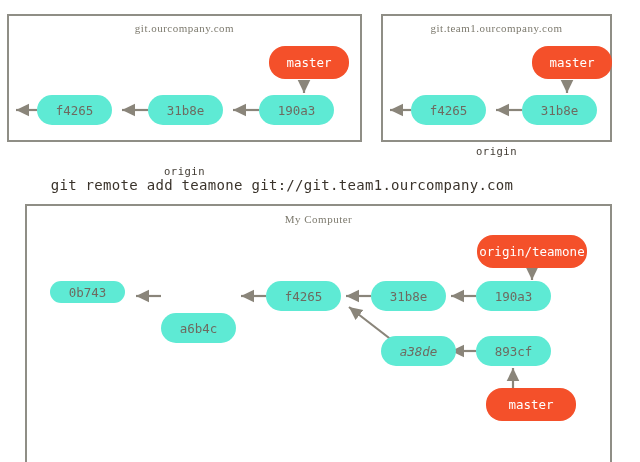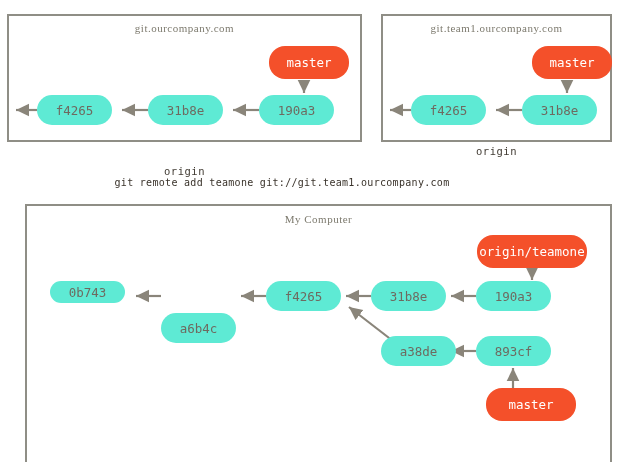--- a/index.html
+++ b/index.html
@@ -41,21 +41,21 @@
     color: #413b33;
     font-size: 10.5px;
     letter-spacing: 0.5px;
     font-family: "DejaVu Sans Mono", "Liberation Mono", monospace;
   }
   .cmd-text {
     position: absolute;
     width: 564px;
     text-align: center;
     color: #3a332b;
-    font-size: 10px;
+    font-size: 14px;
     letter-spacing: 0.3px;
     font-family: "DejaVu Sans Mono", "Liberation Mono", monospace;
   }
   .commit {
     position: absolute;
     background: #5eead4;
     border-radius: 16px;
     display: flex;
     align-items: center;
     justify-content: center;
@@ -142,19 +142,19 @@
   <div class="server-box" style="left:25px; top:204px; width:587px; height:263px;">
     <div class="box-title" style="top:7px;">My Computer</div>
   </div>
 
   <div class="commit" style="left:50px; top:281px; width:75px; height:22px;">0b743</div>
   <div class="commit" style="left:161px; top:281px; width:75px; height:30px;margin-top:32px;">a6b4c</div>
   <div class="commit" style="left:266px; top:281px; width:75px; height:30px;">f4265</div>
   <div class="commit" style="left:371px; top:281px; width:75px; height:30px;">31b8e</div>
   <div class="commit" style="left:476px; top:281px; width:75px; height:30px;">190a3</div>
 
-  <div class="commit" style="left:381px; top:336px; width:75px; height:30px;">a38de</div>
+  <div class="commit" style="left:381px; top:336px; width:75px; height:30px;font-style:italic;">a38de</div>
   <div class="commit" style="left:476px; top:336px; width:75px; height:30px;">893cf</div>
 
   <div class="ref" style="left:477px; top:235px; width:110px; height:33px;">origin/teamone</div>
   <div class="ref" style="left:486px; top:388px; width:90px; height:33px;">master</div>
 
 </div>
 
 </body></html>

